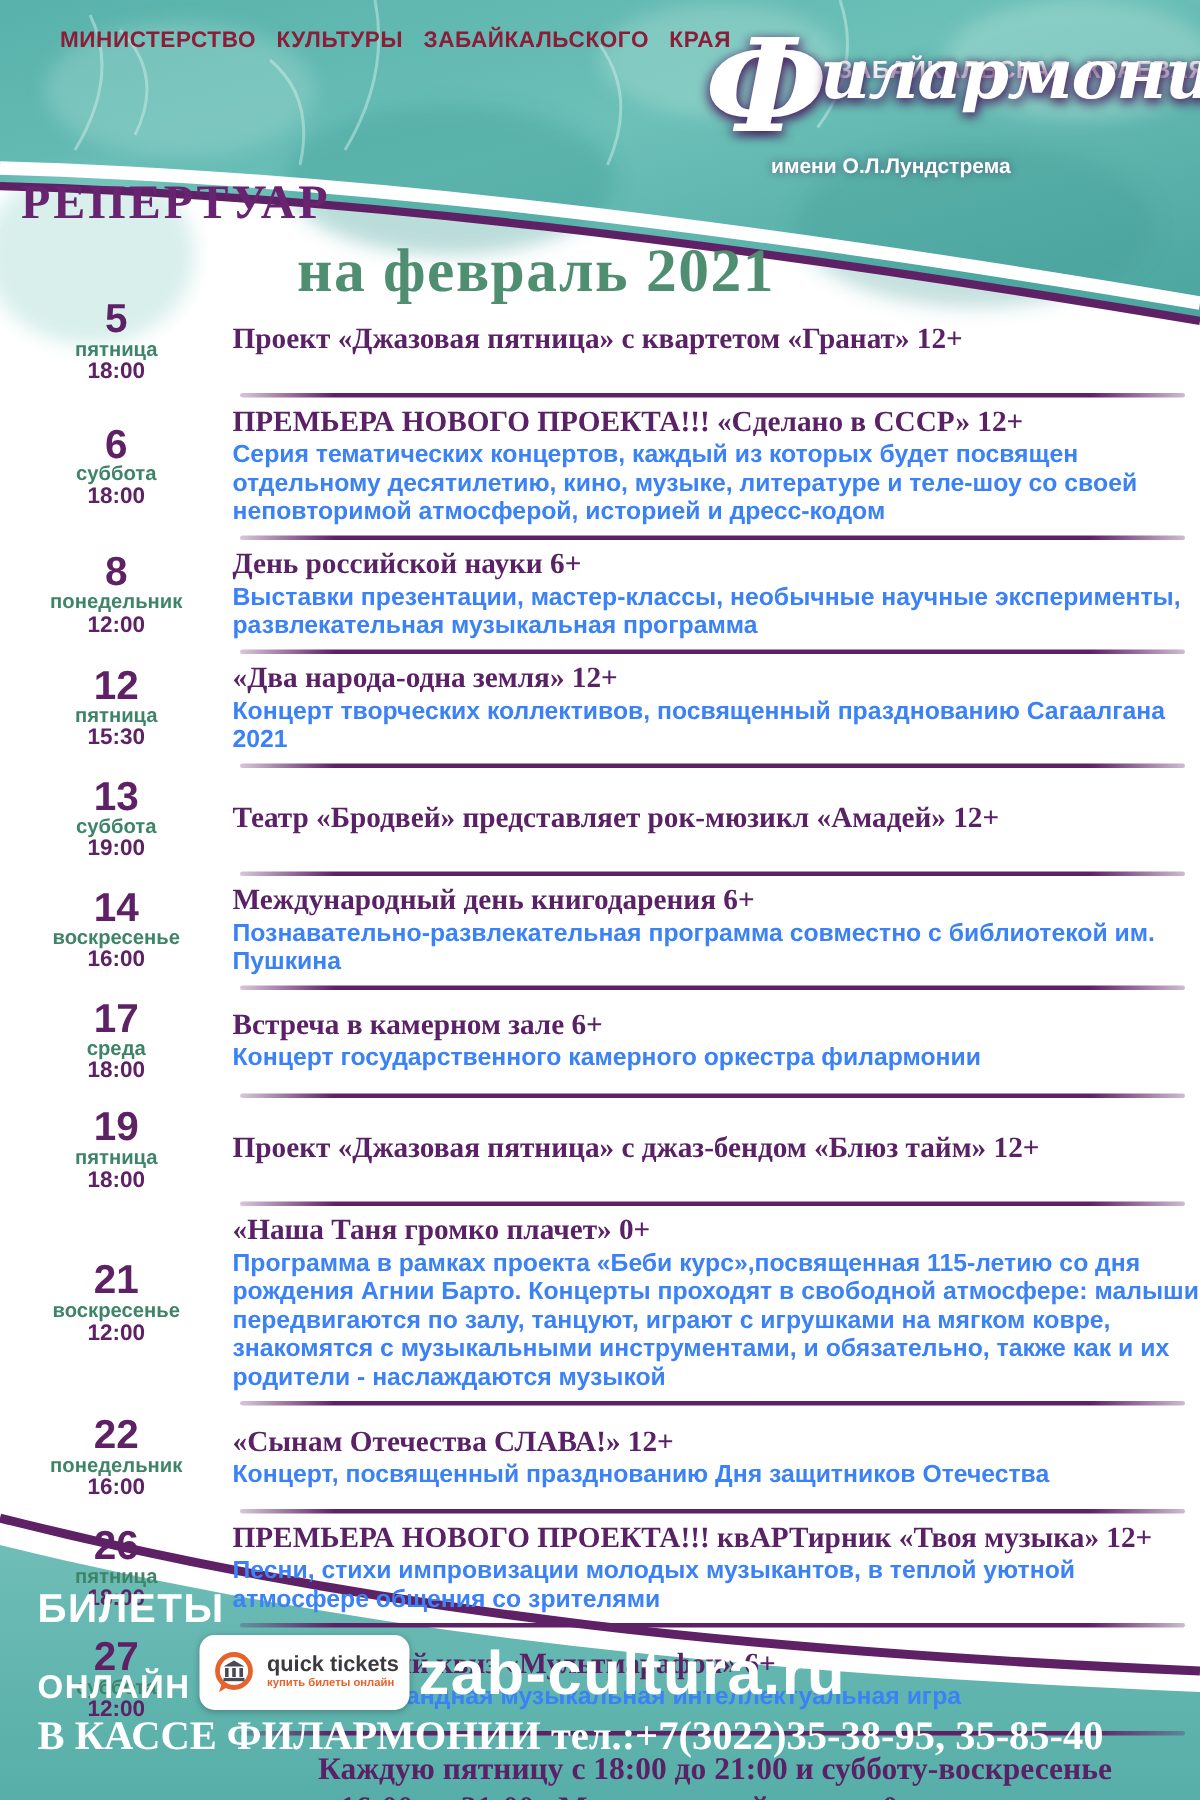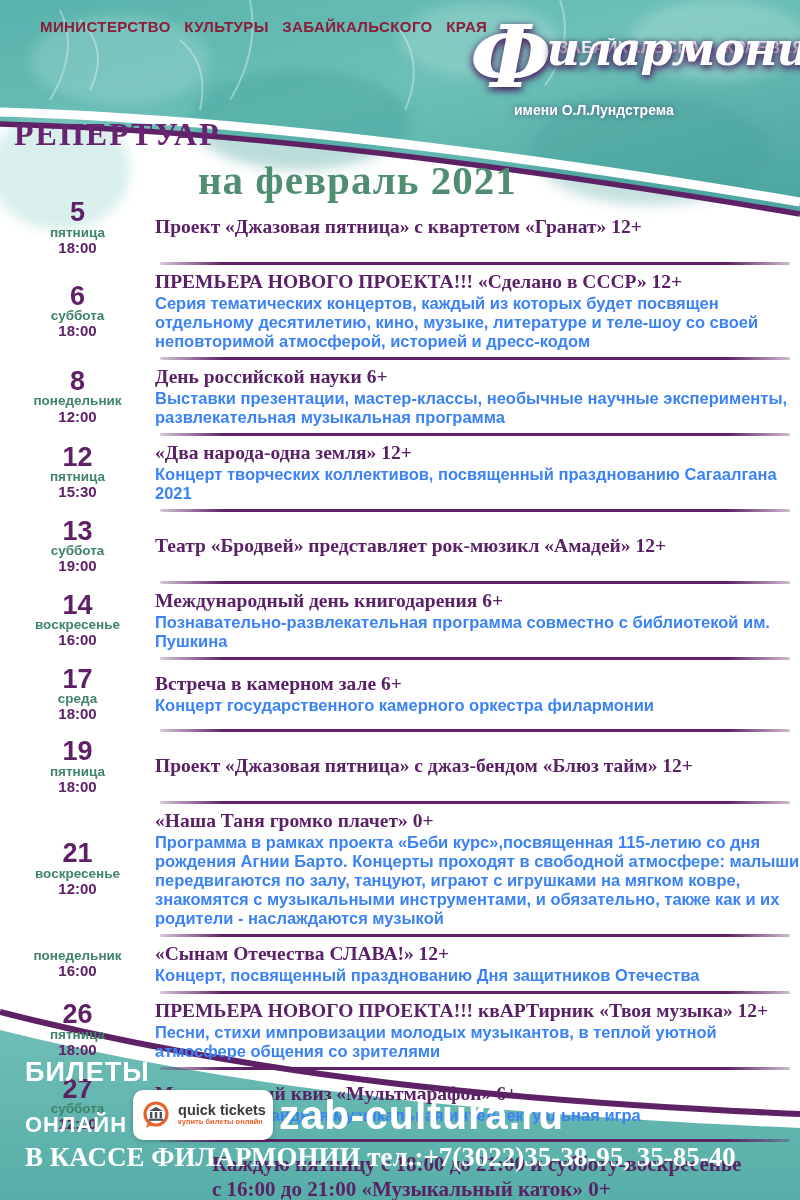--- a/index.html
+++ b/index.html
@@ -224,20 +224,21 @@
       </div>
       <div class="content-col">
         <div class="event-title">«Наша Таня громко плачет» 0+</div>
         <div class="event-desc">Программа в рамках проекта «Беби курс»,посвященная 115-летию со дня рождения Агнии Барто. Концерты проходят в свободной атмосфере: малыши передвигаются по залу, танцуют, играют с игрушками на мягком ковре, знакомятся с музыкальными инструментами, и обязательно, также как и их родители - наслаждаются музыкой</div>
       </div>
     </div>
     <div class="separator"></div>
 
     <div class="event-row">
       <div class="date-col">
+        <div class="date-day">22</div>
         <div class="date-weekday">понедельник</div>
         <div class="date-time">16:00</div>
       </div>
       <div class="content-col">
         <div class="event-title">«Сынам Отечества СЛАВА!» 12+</div>
         <div class="event-desc">Концерт, посвященный празднованию Дня защитников Отечества</div>
       </div>
     </div>
     <div class="separator"></div>
 

